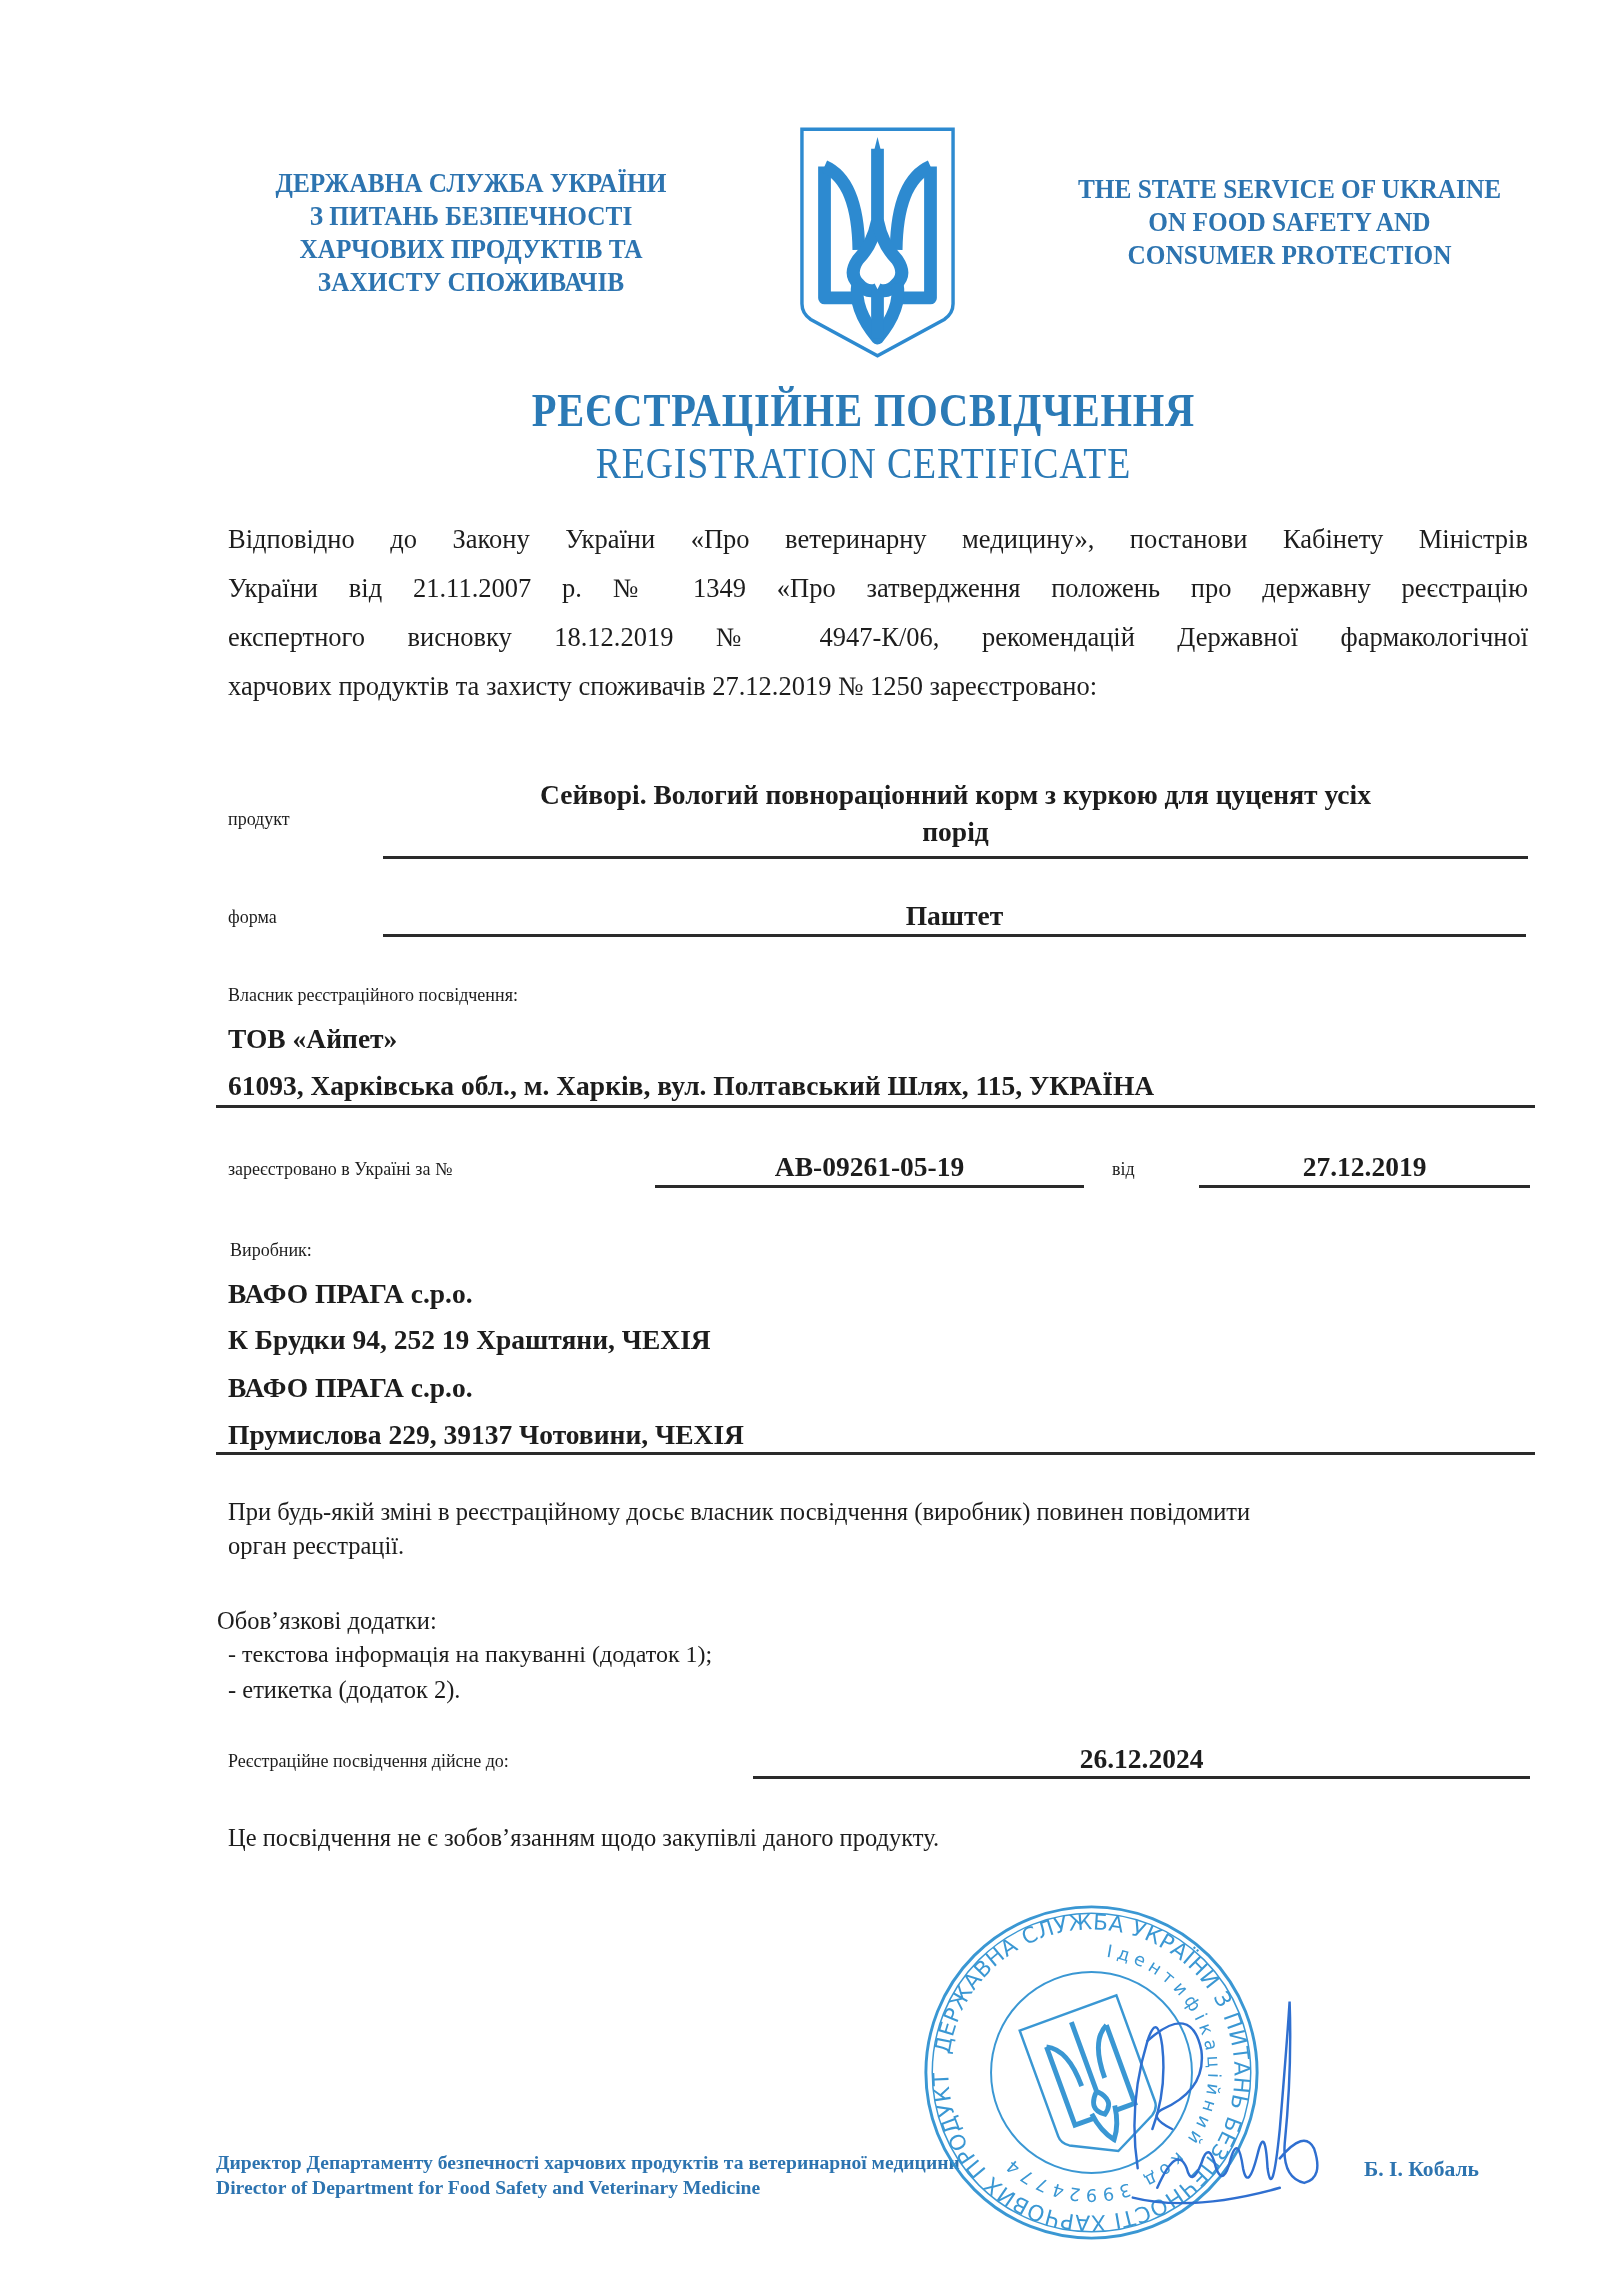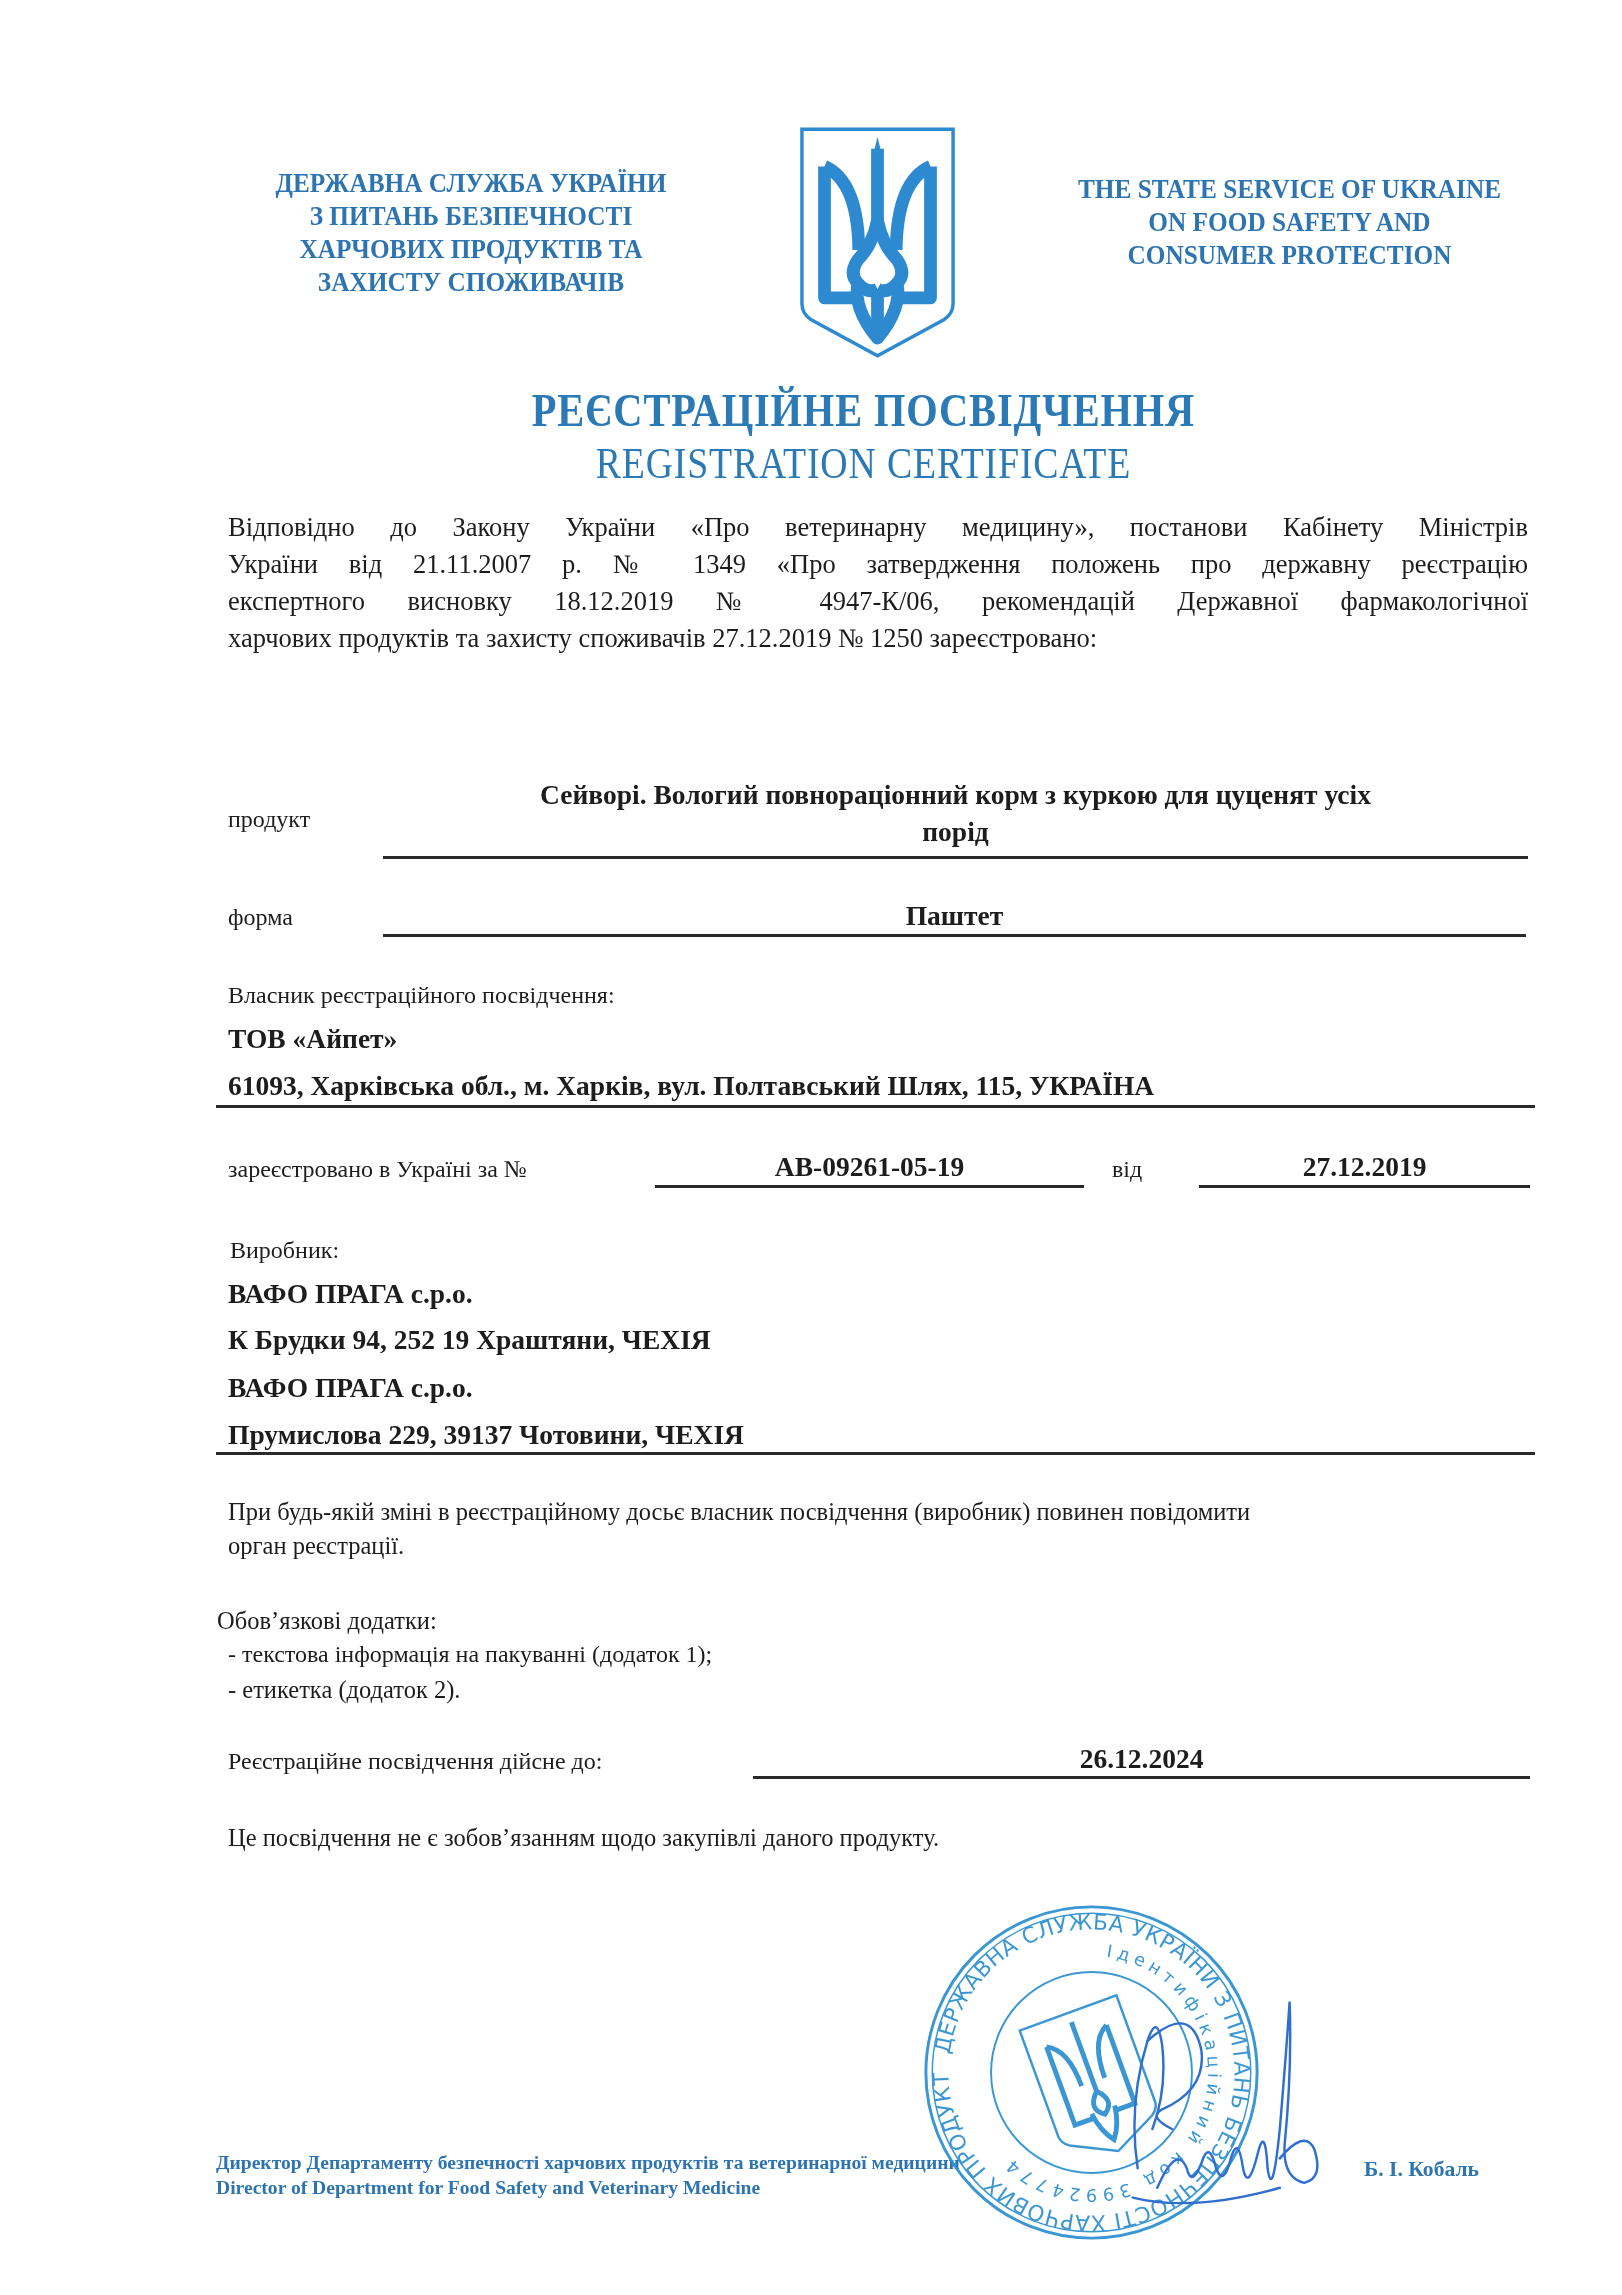--- a/index.html
+++ b/index.html
@@ -27,23 +27,23 @@
     left: 0; width: 1727px; top: 436px; text-align: center;
     font-family: "Liberation Serif", serif; font-size: 45px;
     line-height: 54px; color: #2b7ab6; letter-spacing: 1px;
     transform: scaleX(0.84); transform-origin: 863px 0;
   }
   .para {
     left: 228px; width: 1300px; top: 509px;
     font-size: 26.5px; line-height: 37px; text-align: justify;
     text-align-last: left;
   }
-  .para span.line { display: block; text-align: justify; text-align-last: justify; white-space: nowrap; }
+  .para span.line { display: block; text-align: justify; text-align-last: justify; white-space: nowrap; margin-top: 12px; }
   .para span.line.last { text-align-last: left; }
-  .txt { font-size: 24px; line-height: 31px; white-space: nowrap; }
+  .txt { font-size: 18px; line-height: 31px; white-space: nowrap; }
   .ital { font-weight: bold; font-size: 27.5px; white-space: nowrap; }
   .rule { position: absolute; height: 2.5px; background: #2a2a2a; }
   .center { text-align: center; }
   .footer-blue {
     font-family: "Liberation Serif", serif; font-weight: bold;
     color: #2d74b0; font-size: 19.6px; line-height: 24.5px; white-space: nowrap;
   }
   svg { display: block; }
 </style>
 </head>

